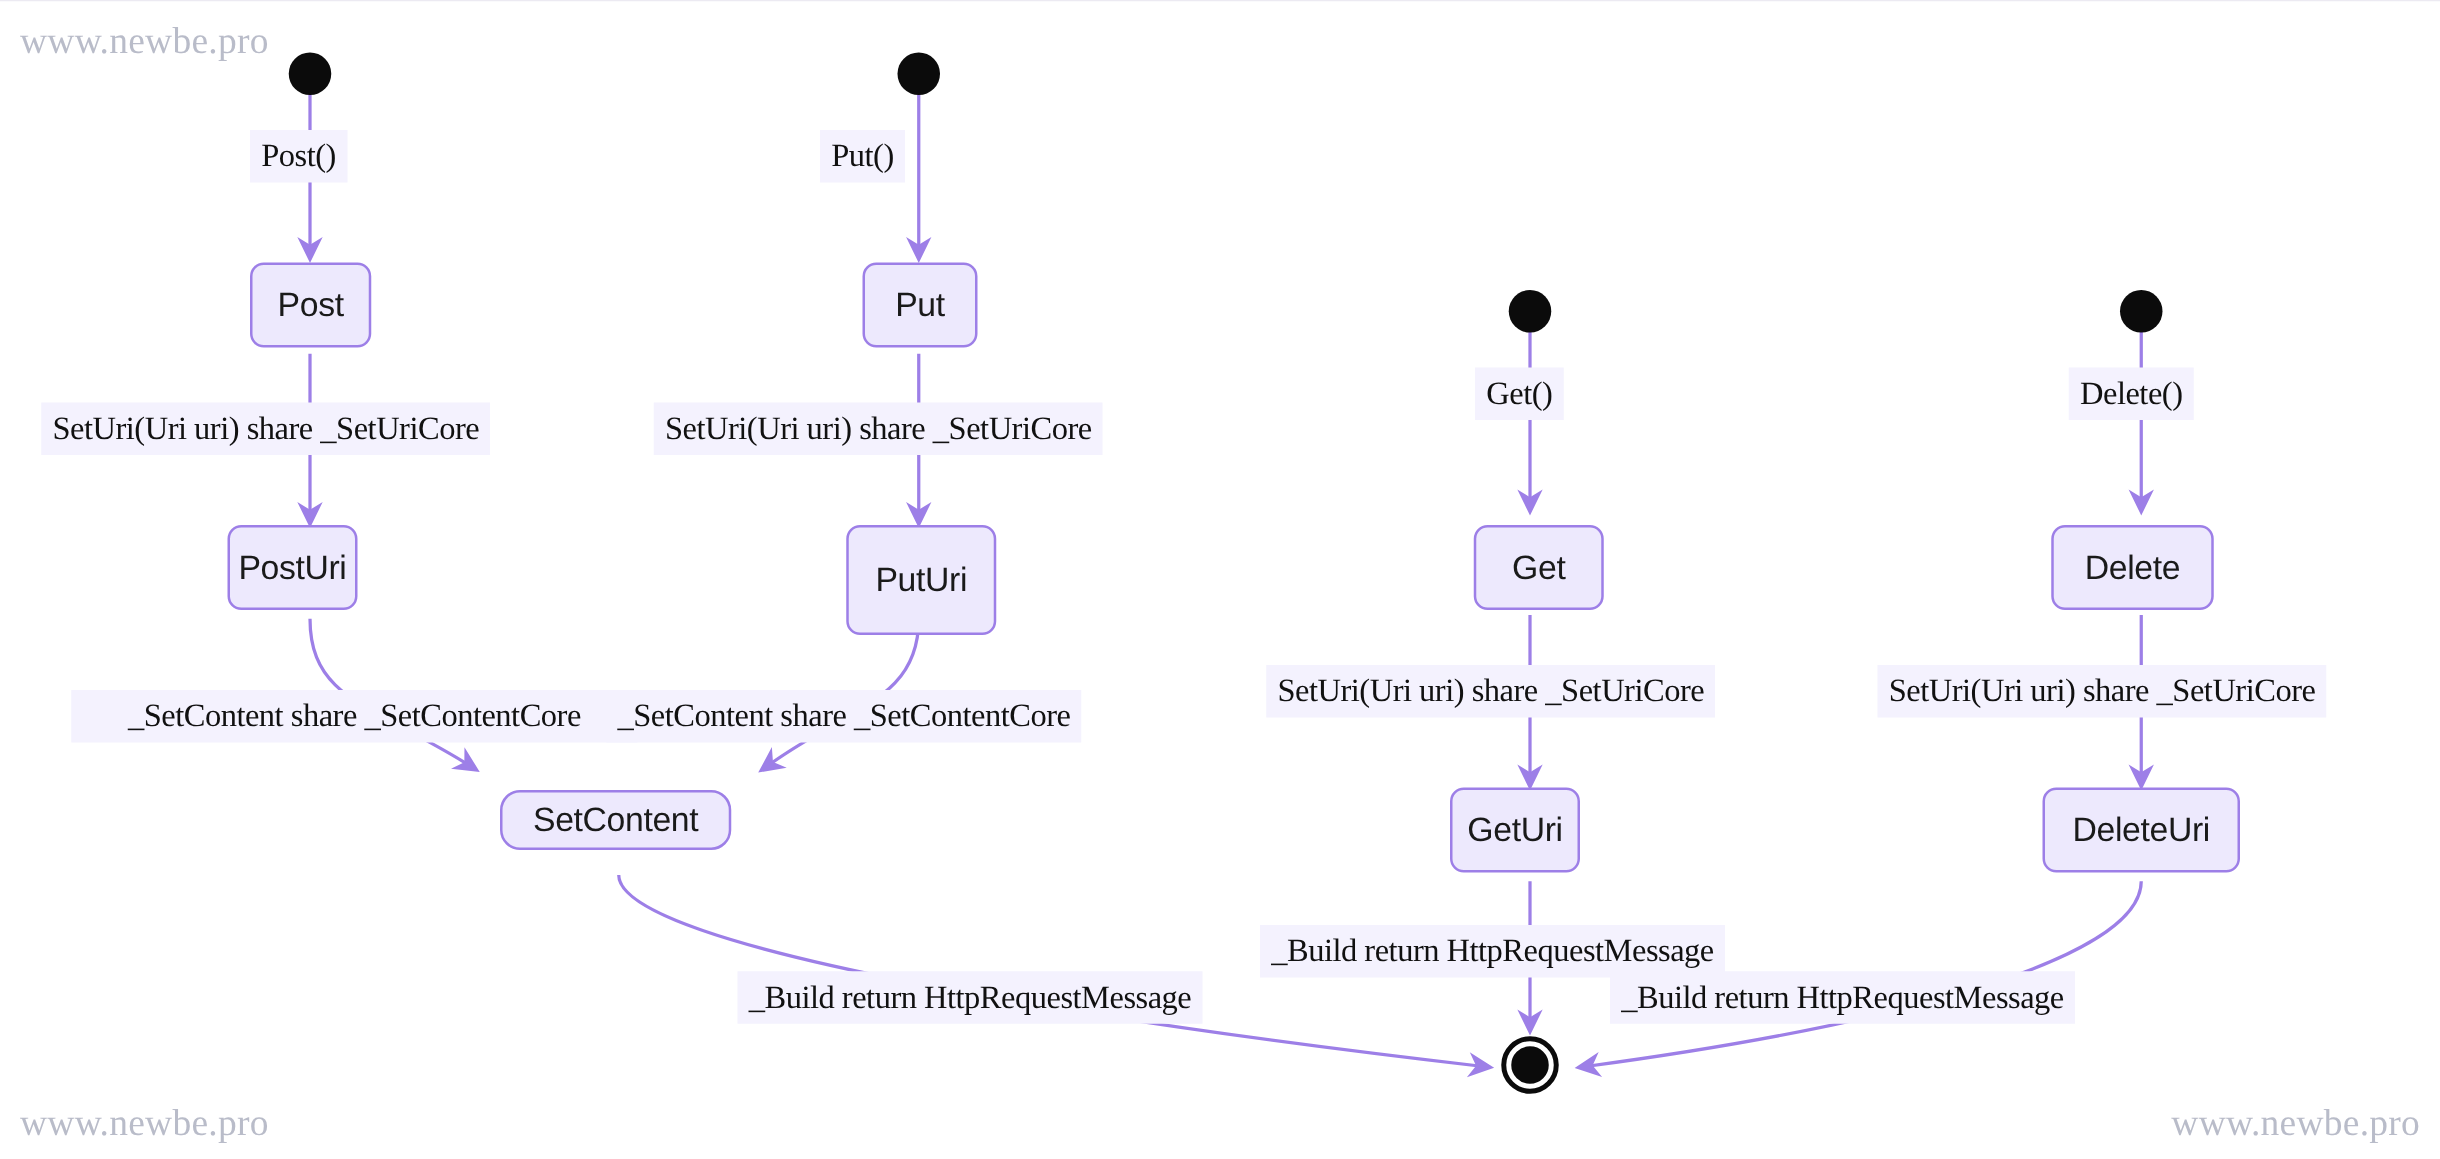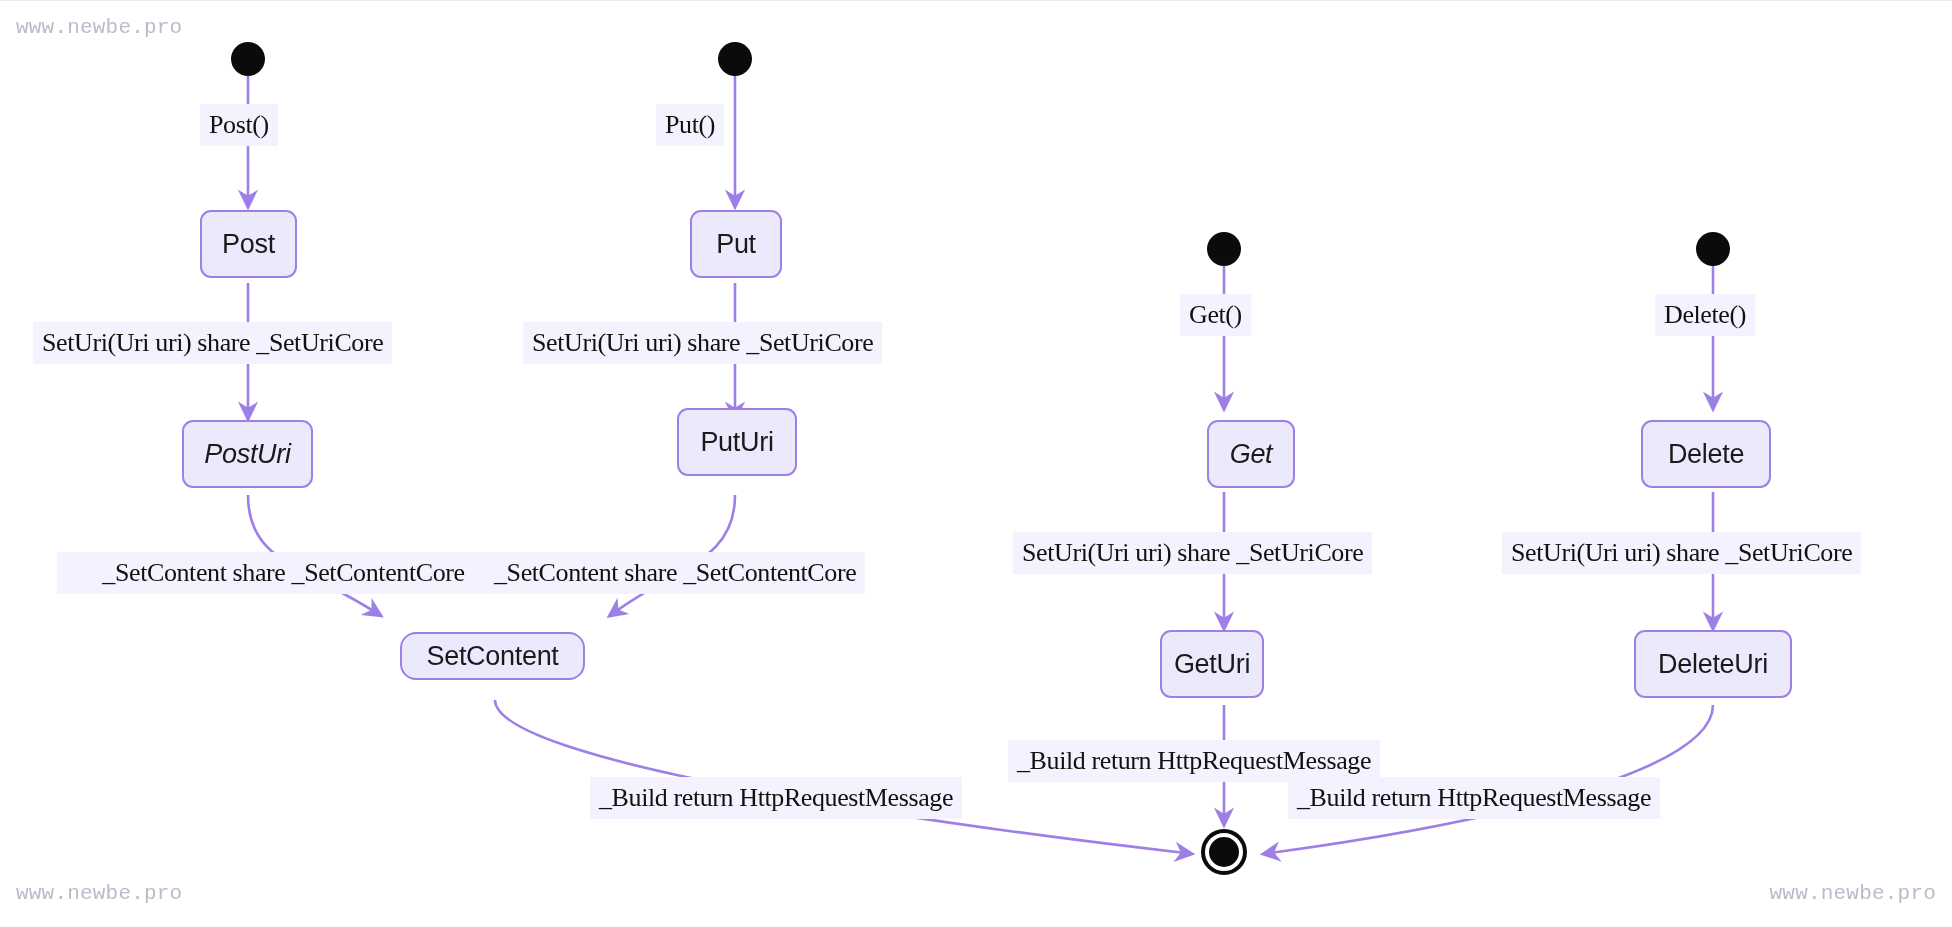--- a/index.html
+++ b/index.html
@@ -18,25 +18,25 @@
     overflow: hidden;
   }
   #top-rule {
     position: absolute;
     left: 0; top: 0;
     width: 1952px; height: 1px;
     background: #eceaf2;
   }
   .watermark {
     position: absolute;
-    font-size: 21px;
+    font-size: 30px;
     color: #b9bcc9;
     letter-spacing: 0.2px;
     white-space: nowrap;
-    font-family: Liberation Mono, monospace;
+    font-family: Liberation Serif, serif;
   }
   #wm-tl { left: 16px; top: 16px; }
   #wm-bl { left: 16px; top: 882px; }
   #wm-br { right: 16px; top: 882px; }
 
   
   .node {
     position: absolute;
     box-sizing: border-box;
     background: #EDE9FD;
@@ -138,30 +138,30 @@
   <div class="start-node" style="left:1207px; top:232px;"></div>
   <div class="start-node" style="left:1696px; top:232px;"></div>
 
   <div class="edge-label" style="left:200px; top:104px;">Post()</div>
   <div class="edge-label" style="left:656px; top:104px;">Put()</div>
   <div class="edge-label" style="left:1180px; top:294px;">Get()</div>
   <div class="edge-label" style="left:1655px; top:294px;">Delete()</div>
 
   <div class="node" style="left:200px; top:210px; width:97px; height:68px;">Post</div>
   <div class="node" style="left:690px; top:210px; width:92px; height:68px;">Put</div>
-  <div class="node" style="left:1207px; top:420px; width:88px; height:68px;font-style:italic;">Get</div>
+  <div class="node" style="left:1179px; top:420px; width:104px; height:68px;">Get</div>
   <div class="node" style="left:1641px; top:420px; width:130px; height:68px;">Delete</div>
 
   <div class="edge-label" style="left:33px; top:322px;">SetUri(Uri uri) share _SetUriCore</div>
   <div class="edge-label" style="left:523px; top:322px;">SetUri(Uri uri) share _SetUriCore</div>
   <div class="edge-label" style="left:1013px; top:532px;">SetUri(Uri uri) share _SetUriCore</div>
   <div class="edge-label" style="left:1502px; top:532px;">SetUri(Uri uri) share _SetUriCore</div>
 
-  <div class="node" style="left:182px; top:420px; width:131px; height:68px;font-style:italic;">PostUri</div>
-  <div class="node" style="left:677px; top:408px; width:120px; height:68px;">PutUri</div>
+  <div class="node" style="left:182px; top:420px; width:104px; height:68px;">PostUri</div>
+  <div class="node" style="left:677px; top:420px; width:120px; height:88px;">PutUri</div>
   <div class="node" style="left:1160px; top:630px; width:104px; height:68px;">GetUri</div>
   <div class="node" style="left:1634px; top:630px; width:158px; height:68px;">DeleteUri</div>
 
   <div class="edge-label clipped" style="left:57px; top:552px; width:435px;">_SetContent share _SetContentCore</div>
   <div class="edge-label" style="left:485px; top:552px;">_SetContent share _SetContentCore</div>
 
   <div class="node" style="left:400px; top:632px; width:185px; height:48px;border-radius:16px;">SetContent</div>
 
   <div class="edge-label" style="left:1008px; top:740px;">_Build return HttpRequestMessage</div>
   <div class="edge-label" style="left:590px; top:777px;">_Build return HttpRequestMessage</div>

